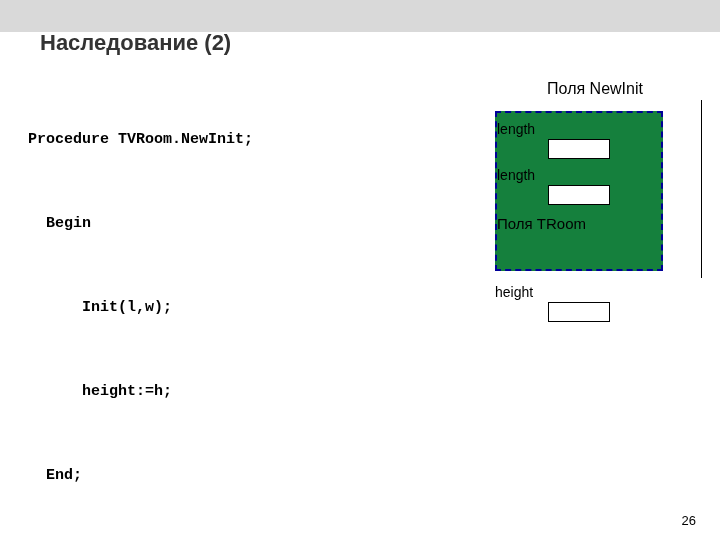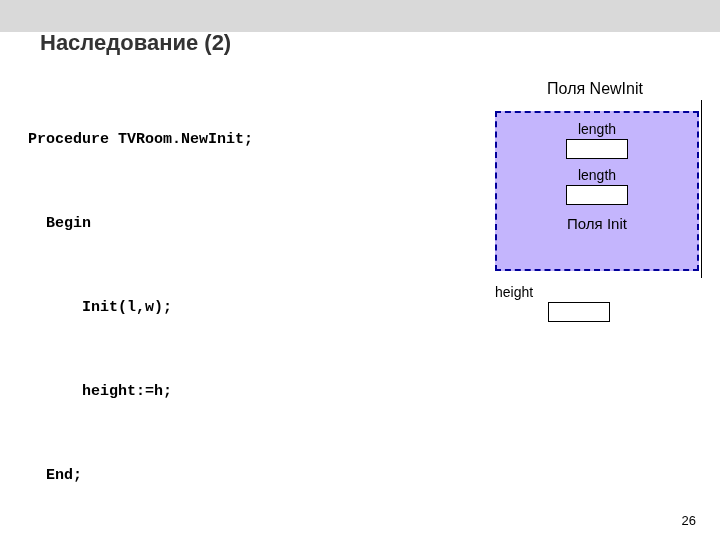--- a/index.html
+++ b/index.html
@@ -53,25 +53,24 @@
       margin-left: 10px;
     }
     .tvroom-container {
       position: relative;
       height: 240px;
     }
     .troom-box {
       position: absolute;
       top: 5px;
       left: 10px;
-      width: 204px;
+      width: 168px;
       height: 160px;
-      background: #c4b5fd;
+      background: #15803d;
       border: 2px dashed #000099;
-      text-align: center;
     }
     .field-group {
       margin-top: 8px;
     }
     .field-label {
       font-size: 14px;
       color: #000;
       margin-bottom: 2px;
     }
     .field-box {
@@ -141,21 +140,21 @@
   <div class="tvroom-container">
     <div class="troom-box">
       <div class="field-group">
         <div class="field-label">length</div>
         <div class="field-box"></div>
       </div>
       <div class="field-group">
         <div class="field-label">length</div>
         <div class="field-box"></div>
       </div>
-      <div class="troom-label">Поля Init</div>
+      <div class="troom-label">Поля TRoom</div>
     </div>
     <div class="height-group">
       <div class="field-label">height</div>
       <div class="field-box"></div>
     </div>
   </div>
 </div>
 
 <div class="right-vline"></div>
 

